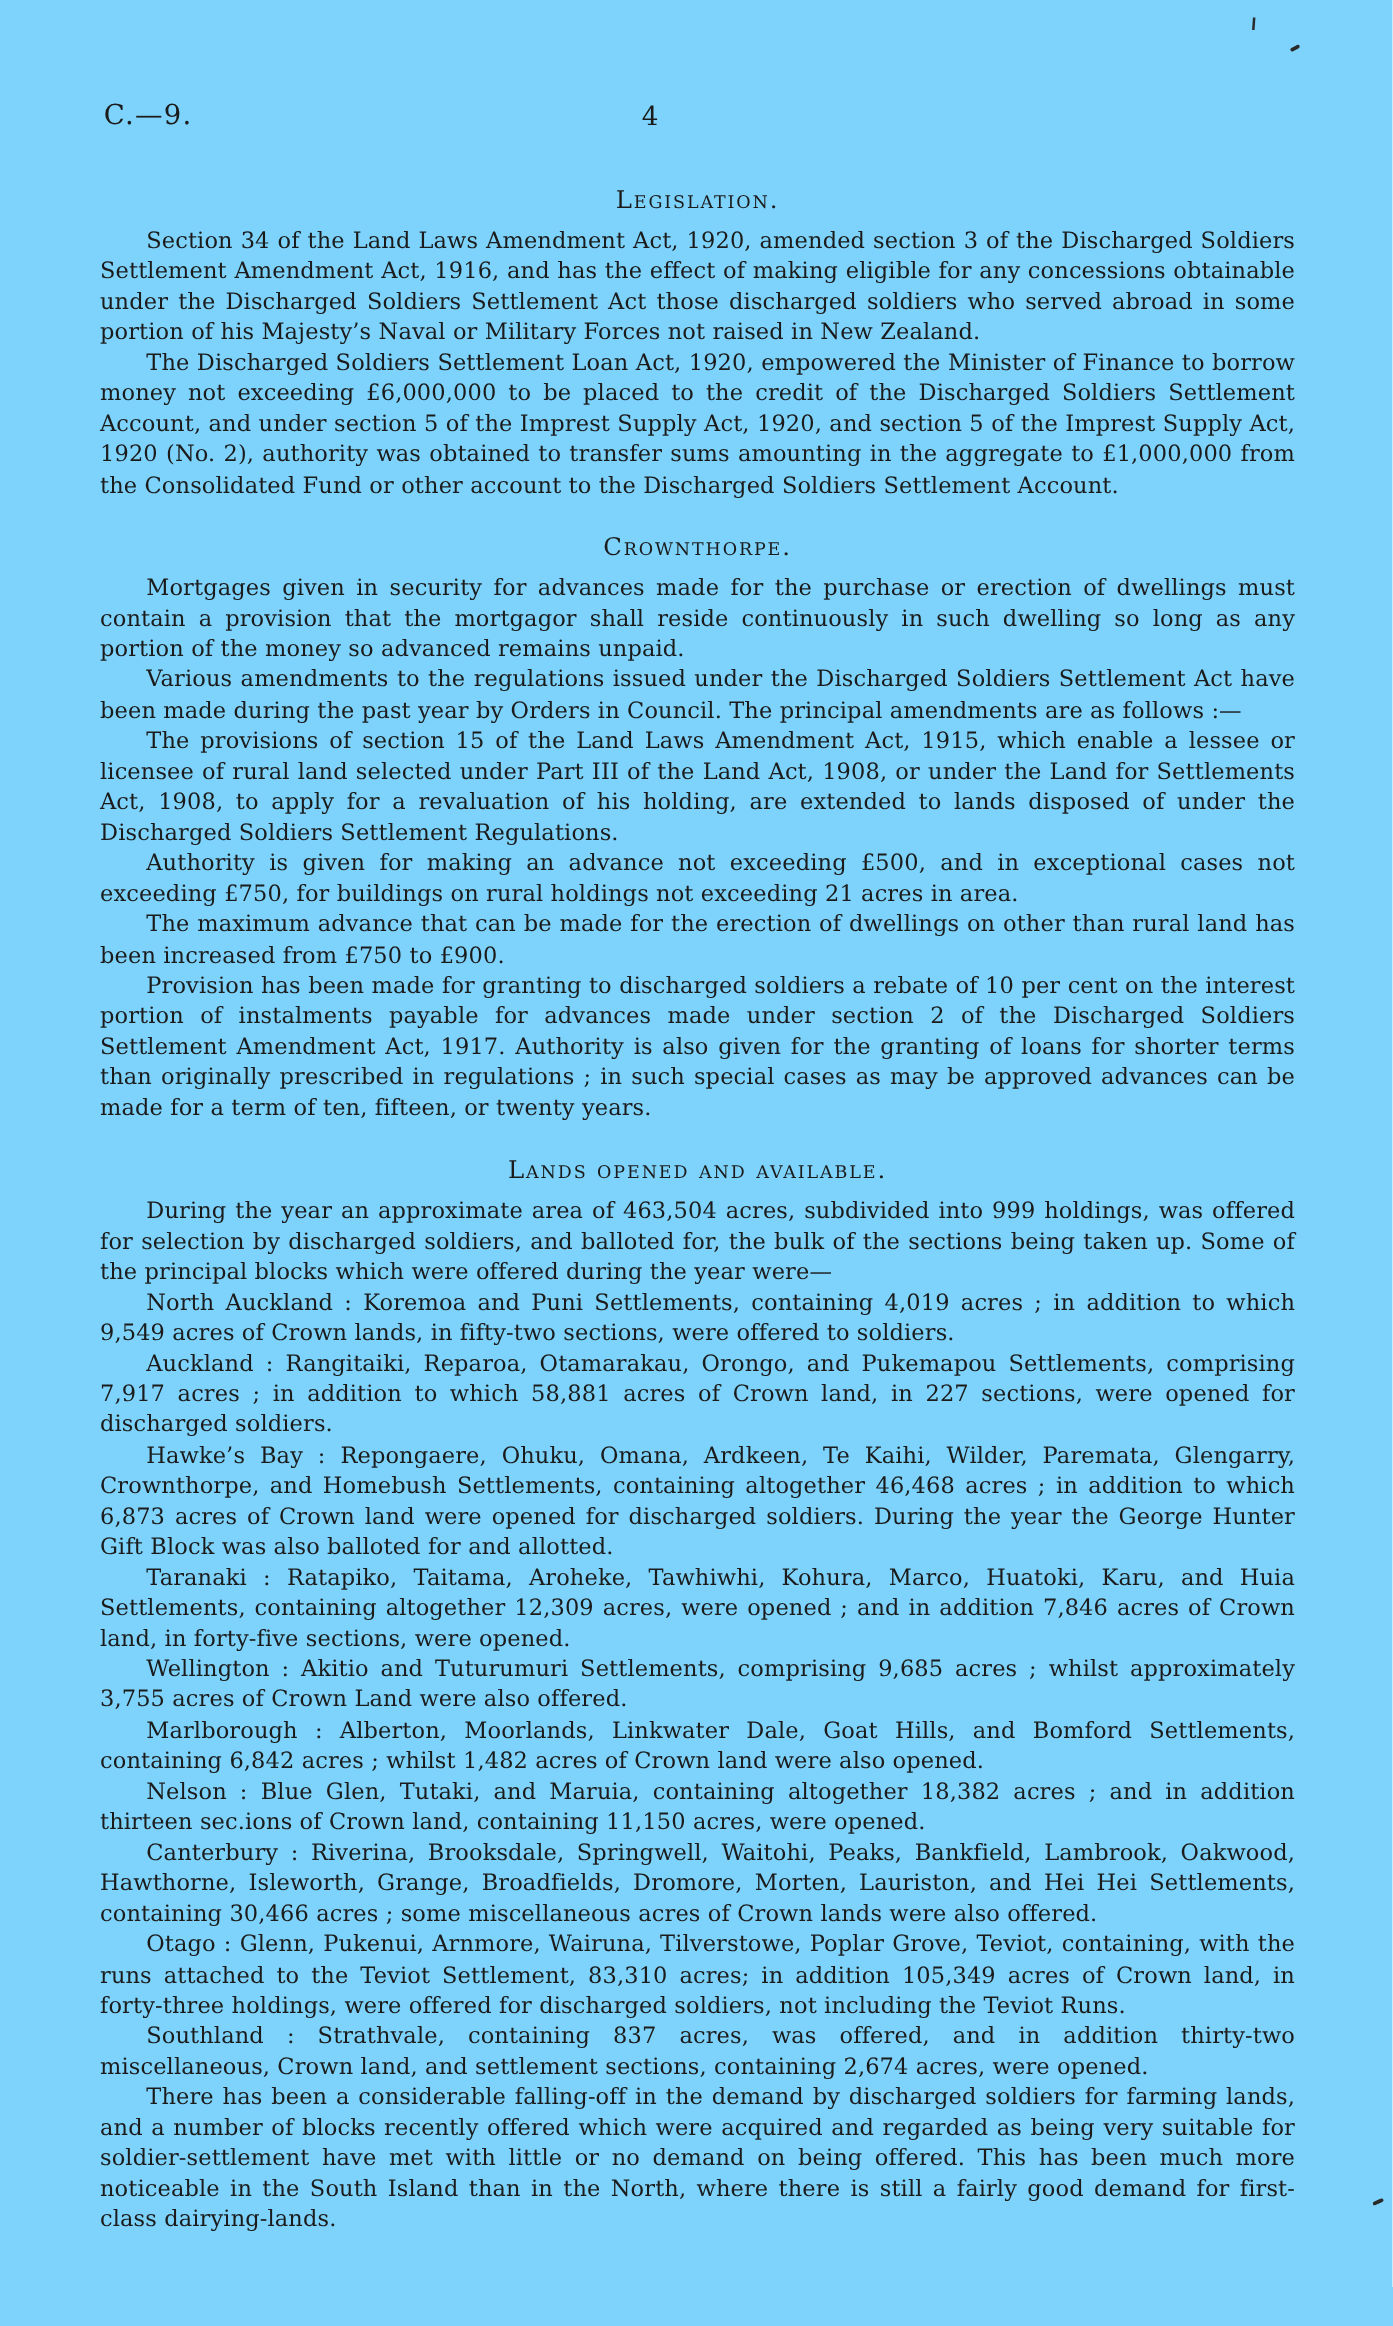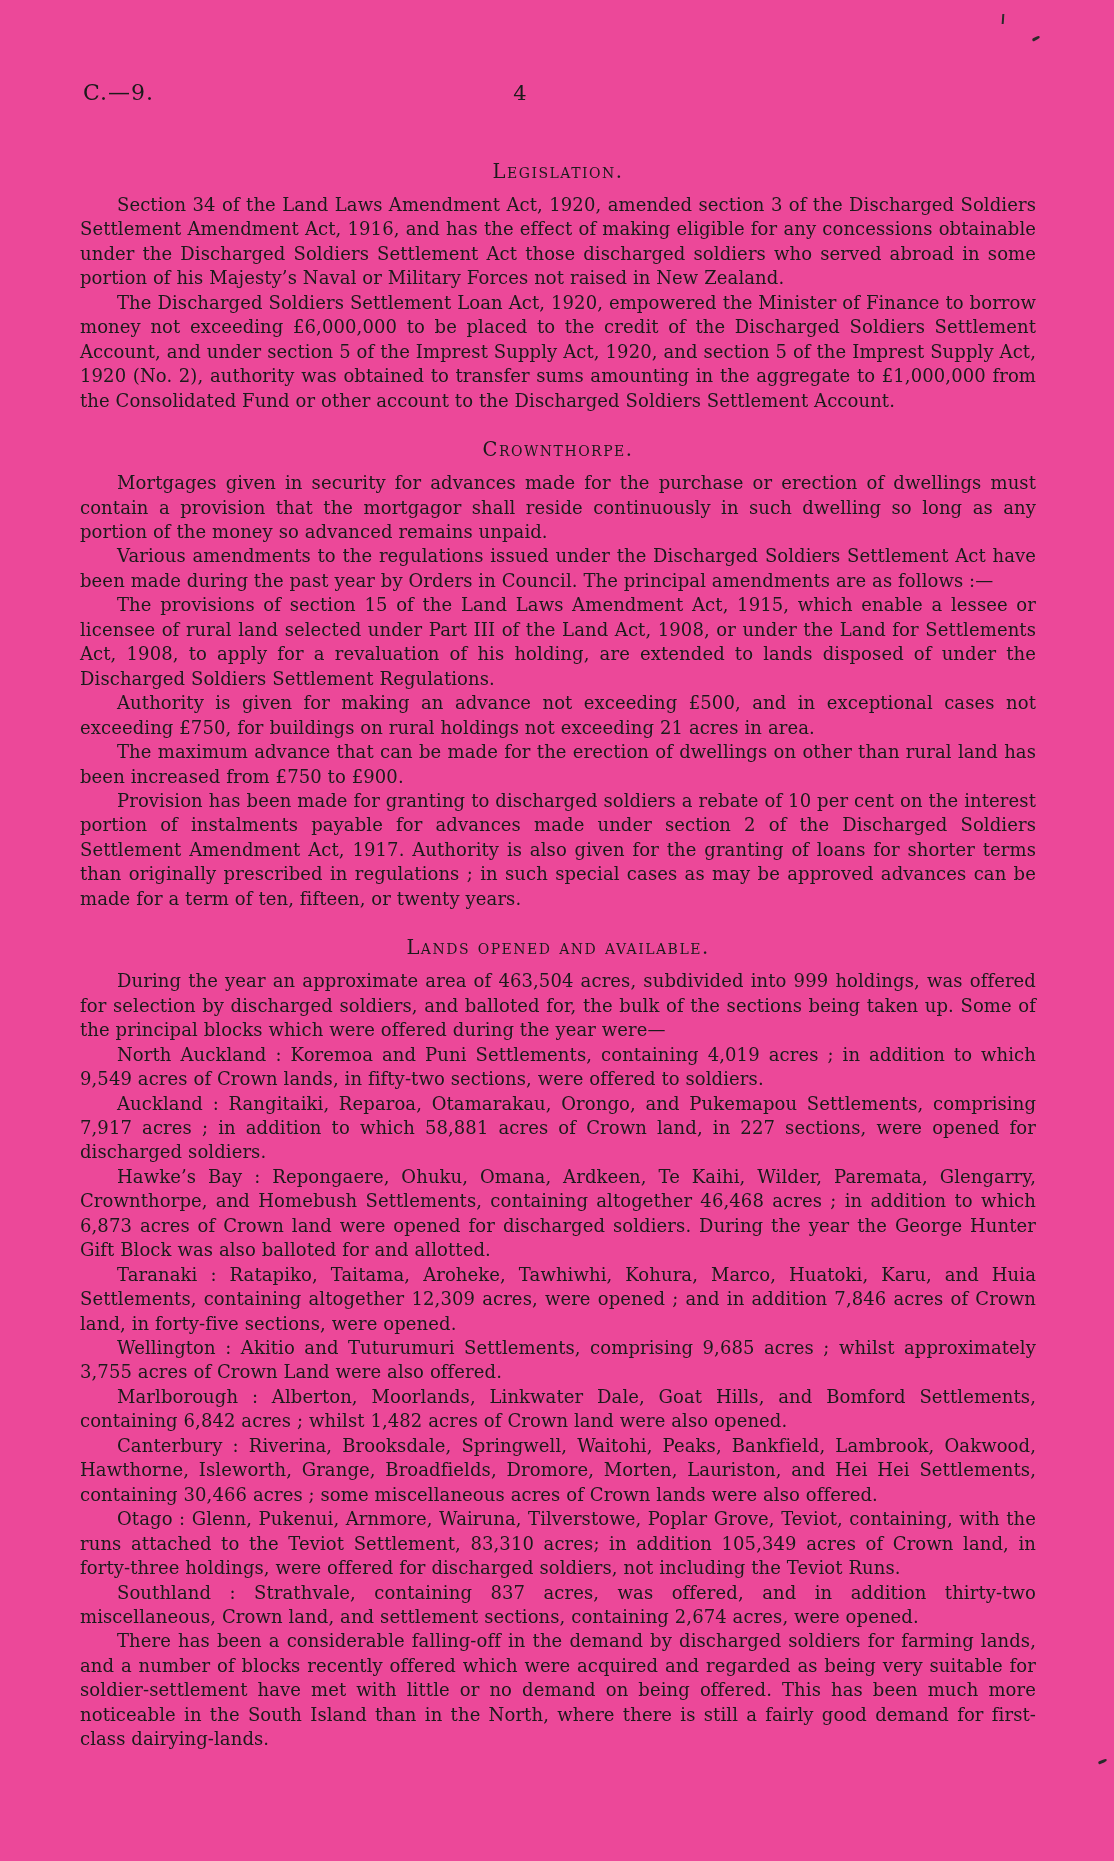--- a/index.html
+++ b/index.html
@@ -4,21 +4,21 @@
 <style>
   html, body {
     margin: 0;
     padding: 0;
     background: #ffffff;
   }
   .page {
     position: relative;
     width: 1114px;
     height: 1861px;
-    background: #ec4899;
+    background: #7dd3fc;
     overflow: hidden;
     font-family: "DejaVu Serif", "Liberation Serif", serif;
     color: #1b1b1b;
   }
   .doc-ref {
     position: absolute;
     top: 80px;
     left: 83px;
     font-size: 22px;
     letter-spacing: 1px;
@@ -40,21 +40,21 @@
   }
   .doc-section { margin: 0; padding: 0; }
   .sec-heading {
     font-weight: normal;
     font-size: 19.5px;
     text-align: center;
     font-variant: small-caps;
     letter-spacing: 1.5px;
     margin: 25px 0 10px 0;
   }
-  .doc-section:first-child .sec-heading { margin-top: 16px; text-align: center; }
+  .doc-section:first-child .sec-heading { margin-top: 4px; text-align: center; }
   .body-para {
     margin: 0;
     font-size: 18px;
     line-height: 24.45px;
     text-align: justify;
     text-indent: 37px;
     letter-spacing: 0.1px;
   }
   
   .speck {
@@ -106,20 +106,21 @@
       </section>
       <section class="doc-section">
         <h2 class="sec-heading">Lands opened and available.</h2>
         <p class="body-para">During the year an approximate area of 463,504 acres, subdivided into 999 holdings, was offered for selection by discharged soldiers, and balloted for, the bulk of the sections being taken up.   Some of the principal blocks which were offered during the year were—</p>
         <p class="body-para">North Auckland :  Koremoa and Puni Settlements, containing 4,019 acres ;  in addition to which 9,549 acres of Crown lands, in fifty-two sections, were offered to soldiers.</p>
         <p class="body-para">Auckland :  Rangitaiki, Reparoa, Otamarakau, Orongo, and Pukemapou Settlements, comprising 7,917 acres ;  in addition to which 58,881 acres of Crown land, in 227 sections, were opened for discharged soldiers.</p>
         <p class="body-para">Hawke’s Bay :  Repongaere, Ohuku, Omana, Ardkeen, Te Kaihi, Wilder, Paremata, Glengarry, Crownthorpe, and Homebush Settlements, containing altogether 46,468 acres ;  in addition to which 6,873 acres of Crown land were opened for discharged soldiers.  During the year the George Hunter Gift Block was also balloted for and allotted.</p>
         <p class="body-para">Taranaki :  Ratapiko, Taitama, Aroheke, Tawhiwhi, Kohura, Marco, Huatoki, Karu, and Huia Settlements, containing altogether 12,309 acres, were opened ;  and in addition 7,846 acres of Crown land, in forty-five sections, were opened.</p>
         <p class="body-para">Wellington :  Akitio and Tuturumuri Settlements, comprising 9,685 acres ;  whilst approximately 3,755 acres of Crown Land were also offered.</p>
         <p class="body-para">Marlborough :  Alberton, Moorlands, Linkwater Dale, Goat Hills, and Bomford Settlements, containing 6,842 acres ;  whilst 1,482 acres of Crown land were also opened.</p>
+        <p class="body-para">Nelson :  Blue Glen, Tutaki, and Maruia, containing altogether 18,382 acres ;  and in addition thirteen sec.ions of Crown land, containing 11,150 acres, were opened.</p>
         <p class="body-para">Canterbury :  Riverina, Brooksdale, Springwell, Waitohi, Peaks, Bankfield, Lambrook, Oakwood, Hawthorne, Isleworth, Grange, Broadfields, Dromore, Morten, Lauriston, and Hei Hei Settlements, containing 30,466 acres ;  some miscellaneous acres of Crown lands were also offered.</p>
         <p class="body-para">Otago :  Glenn, Pukenui, Arnmore, Wairuna, Tilverstowe, Poplar Grove, Teviot, containing, with the runs attached to the Teviot Settlement, 83,310 acres;  in addition 105,349 acres of Crown land, in forty-three holdings, were offered for discharged soldiers, not including the Teviot Runs.</p>
         <p class="body-para">Southland :  Strathvale, containing 837 acres, was offered, and in addition thirty-two miscellaneous, Crown land, and settlement sections, containing 2,674 acres, were opened.</p>
         <p class="body-para">There has been a considerable falling-off in the demand by discharged soldiers for farming lands, and a number of blocks recently offered which were acquired and regarded as being very suitable for soldier-settlement have met with little or no demand on being offered.   This has been much more noticeable in the South Island than in the North, where there is still a fairly good demand for first-class dairying-lands.</p>
       </section>
     </div>
 
   <span class="speck speck-tick"></span>
   <span class="speck speck-comma-top"></span>
   <span class="speck speck-comma-bottom"></span>

